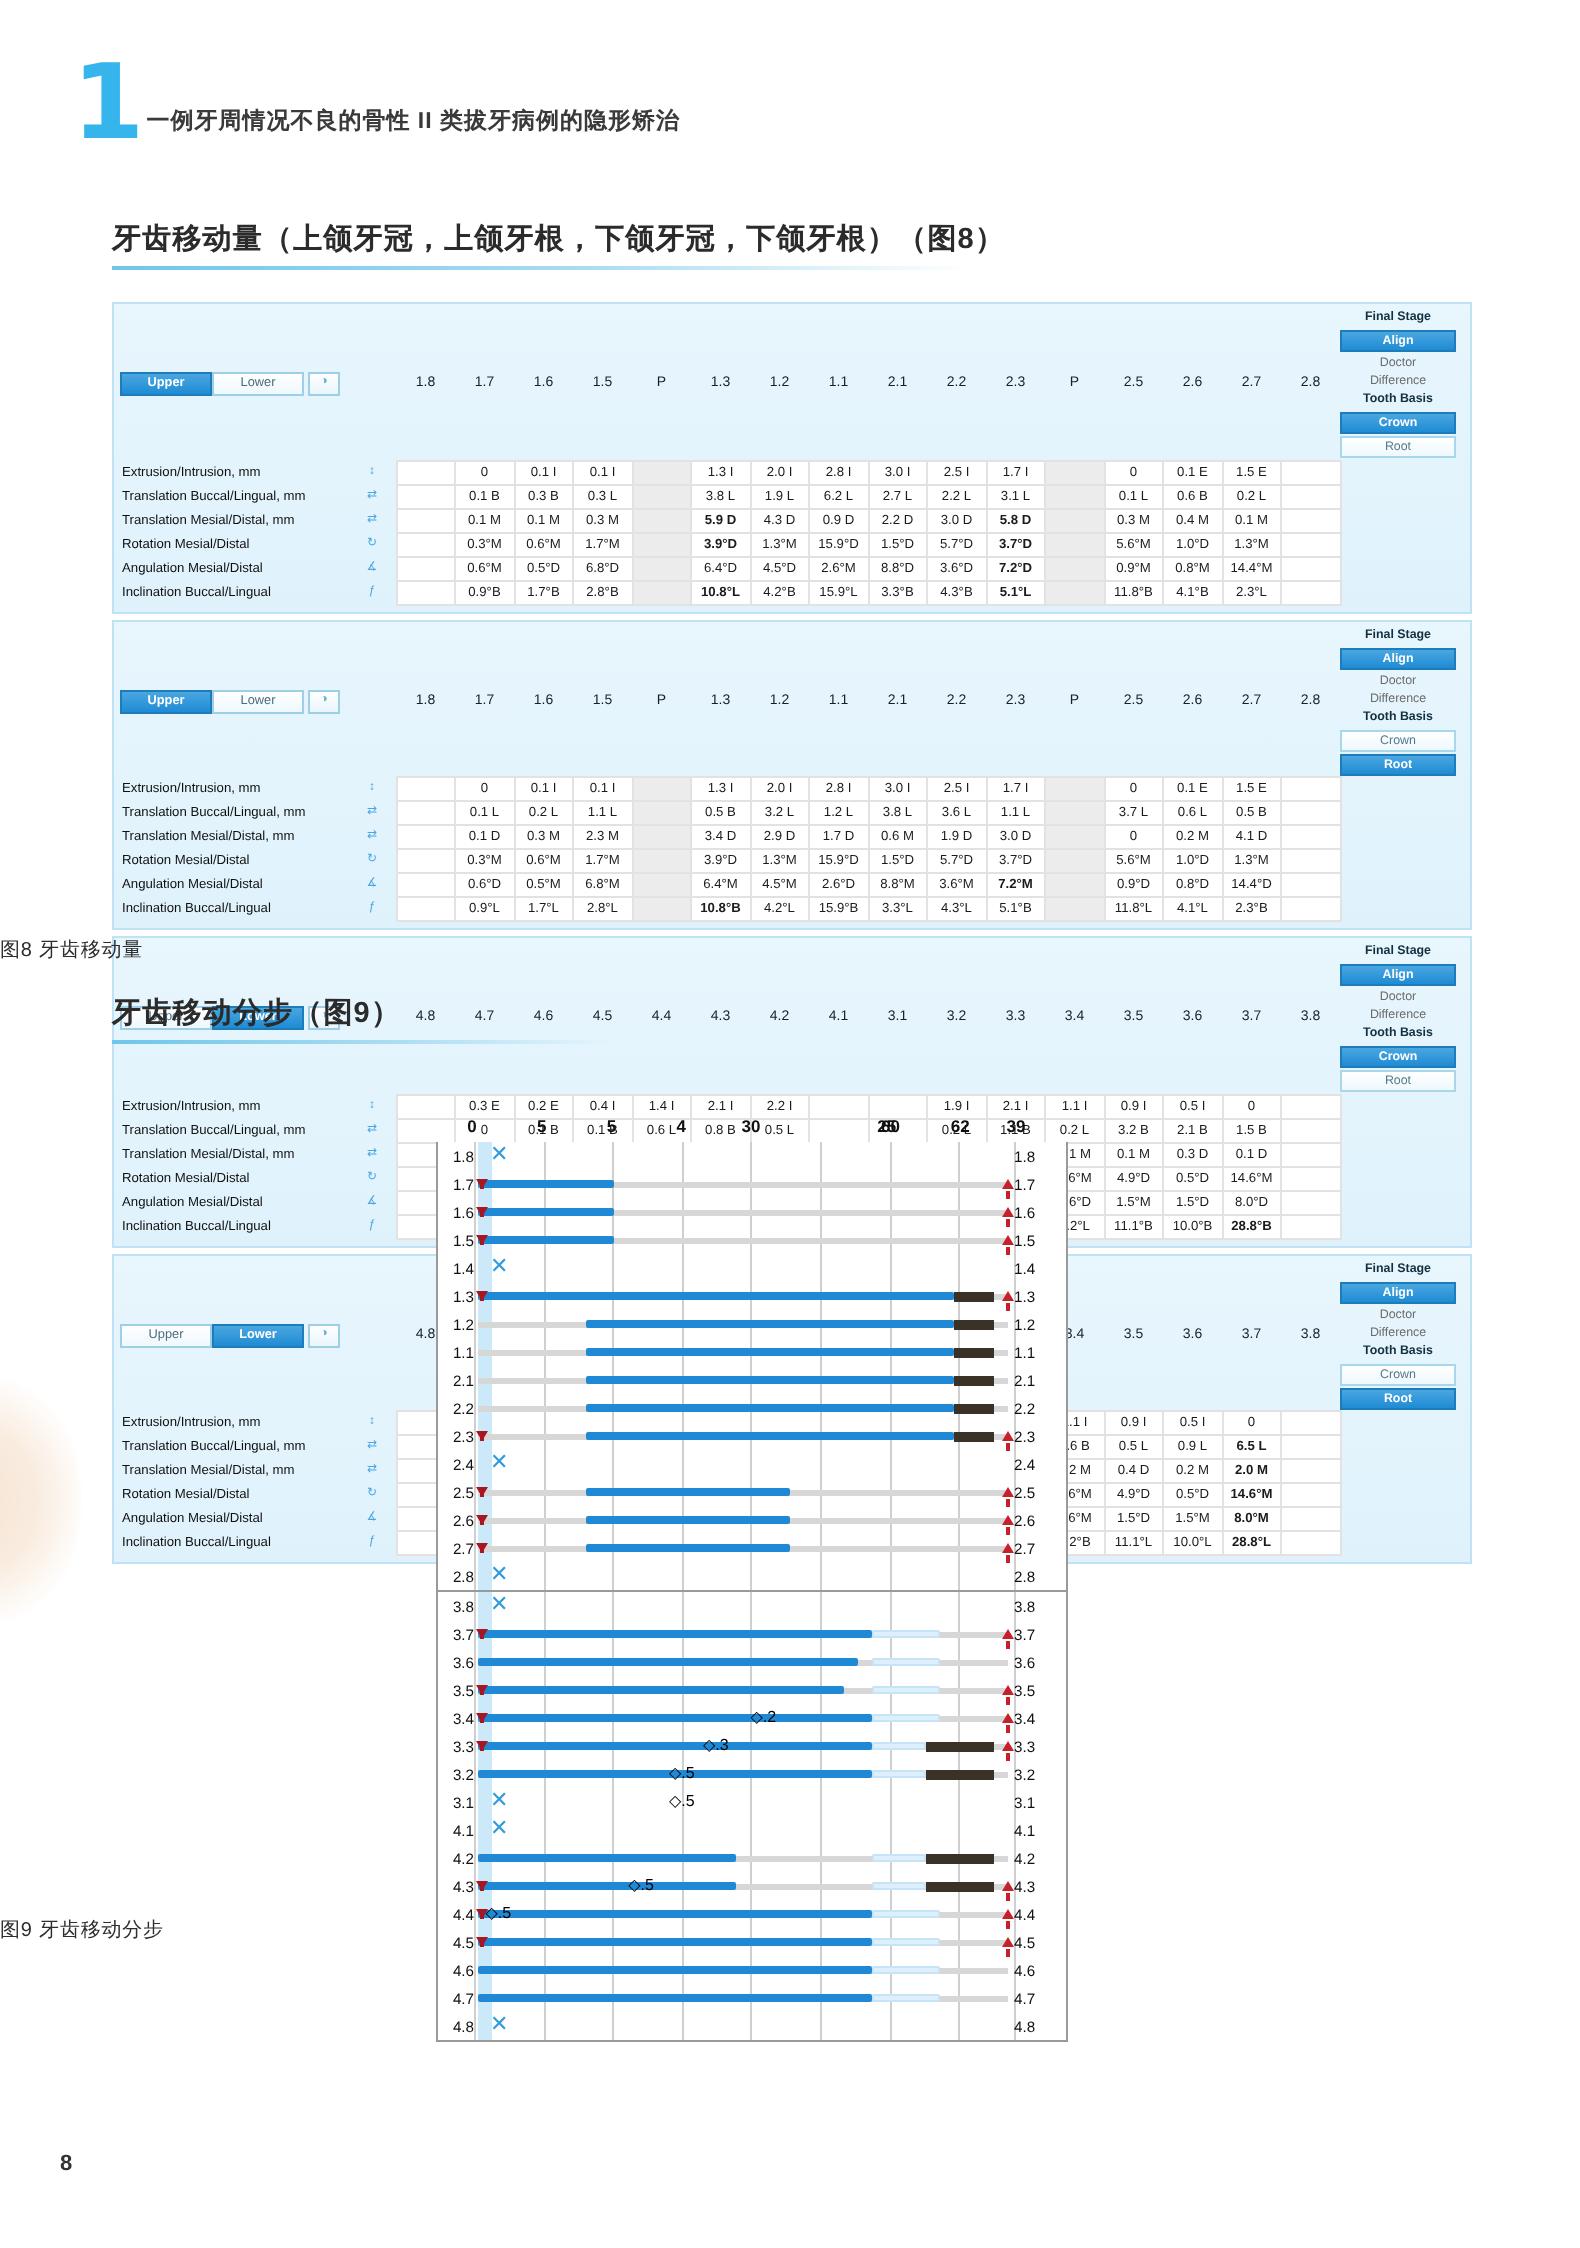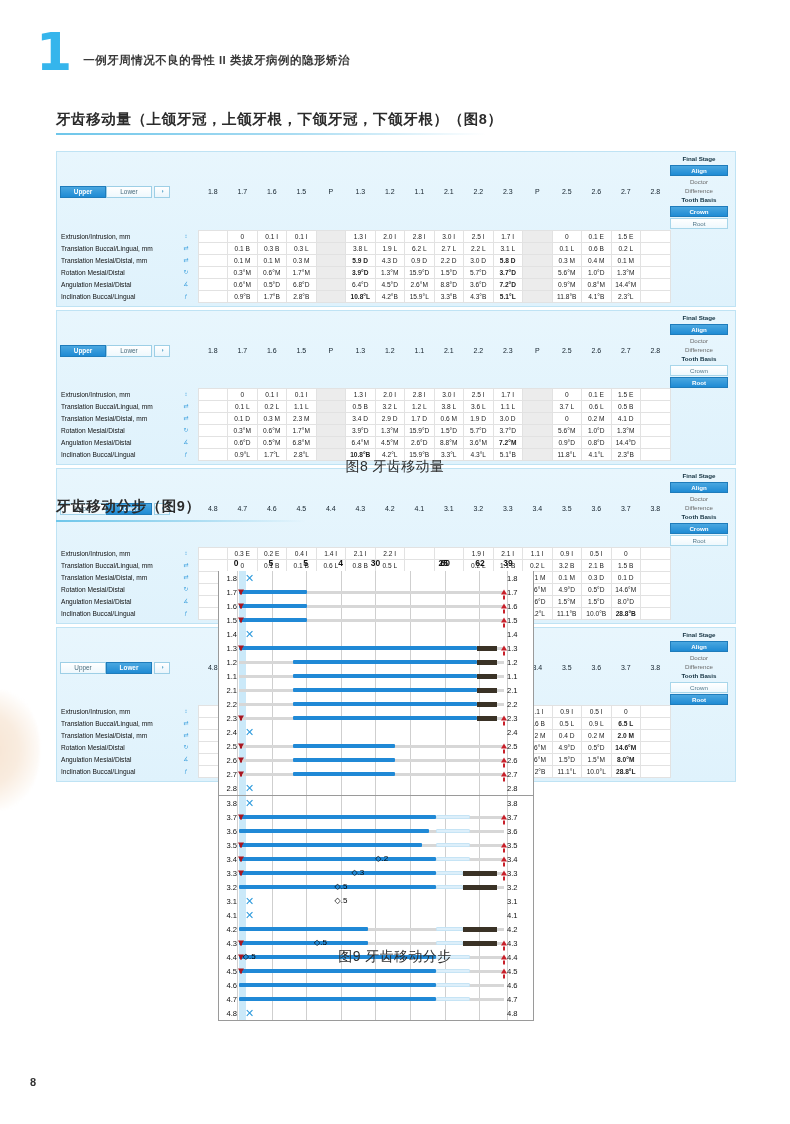--- a/index.html
+++ b/index.html
@@ -37,21 +37,21 @@
     font-weight: 700;
     line-height: 0.82;
     color: #35b5ec;
     letter-spacing: -2px;
   }
   .runhead-title {
     font-size: 11.5px;
     font-weight: 700;
     color: #3a3a3a;
     padding-bottom: 6px;
-    margin-left: 13px;
+    margin-left: 3px;
     letter-spacing: .5px;
     white-space: nowrap;
   }
 
   
   .sec-head {
     position: absolute;
     font-size: 14.5px;
     font-weight: 700;
     color: #2b2b2b;
@@ -164,24 +164,25 @@
   }
   .legend .lg-btn.on {
     background: linear-gradient(to bottom,#4aa7e0,#1f8bd4);
     color: #fff; border-color:#1f7cbb; font-weight: 700;
   }
   .legend .lg-plain { height: 9px; line-height: 9px; color: #6b6b6b; }
 
   .figcap {
     position: absolute;
     width: 100%;
-    text-align: center;
-    font-size: 14px;
+    text-align: left;
+    font-size: 10px;
     color: #2e2e2e;
     letter-spacing: .4px;
+    margin-top: 10px;
   }
   #figcap8 { left: 0; top: 458px; }
   #figcap9 { left: 0; top: 948px; }
 
   
   .fig9 {
     position: absolute;
     left: 218px; top: 558px;
     width: 316px;
   }

